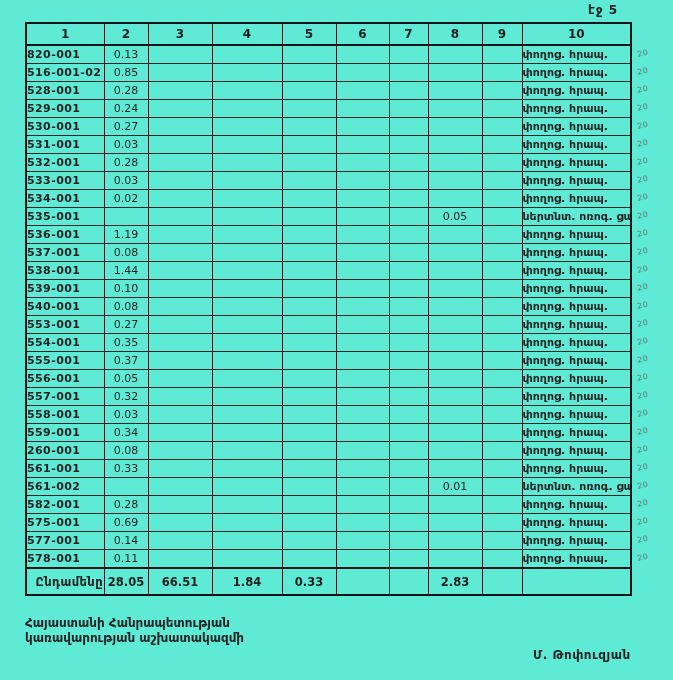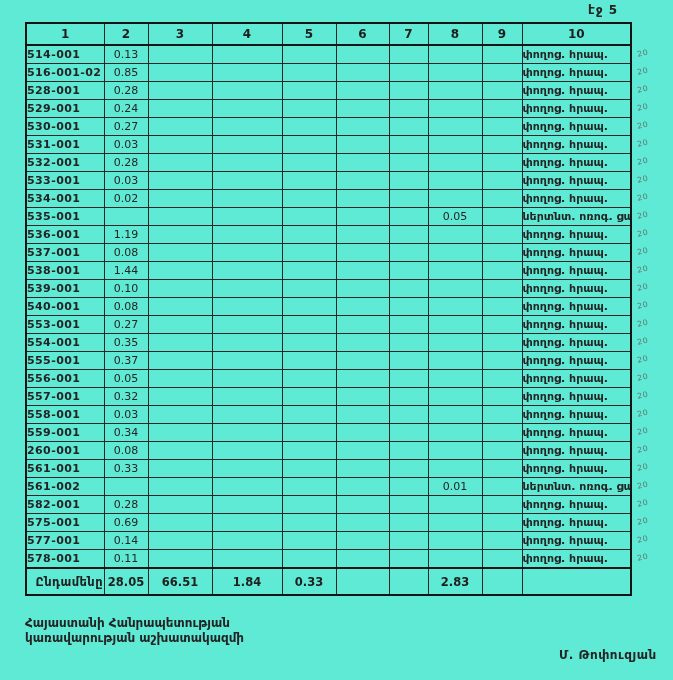--- a/index.html
+++ b/index.html
@@ -52,21 +52,21 @@
     transform: rotate(-12deg) scaleY(0.95);
     letter-spacing: 0.5px;
   }
 
   .footer-block {
     position: absolute; left: 25px; top: 616px;
     font-size: 12px; font-weight: bold; color: #232323;
     line-height: 15px;
   }
   .signature {
-    position: absolute; left: 559px; top: 648px;
+    position: absolute; left: 533px; top: 648px;
     font-size: 12px; font-weight: bold; color: #232323;
     letter-spacing: 0.5px;
   }
 </style>
 </head>
 <body>
 
 <div class="sheet">
 
   <div class="page-label">էջ 5</div>
@@ -93,21 +93,21 @@
           <th>5</th>
           <th>6</th>
           <th>7</th>
           <th>8</th>
           <th>9</th>
           <th>10</th>
         </tr>
     </thead>
     <tbody>
         <tr>
-          <td class="c1">514-001</td>
+          <td class="c1">820-001</td>
           <td class="c2">0.13</td>
           <td class="c3"></td>
           <td class="c4"></td>
           <td class="c5"></td>
           <td class="c6"></td>
           <td class="c7"></td>
           <td class="c8"></td>
           <td class="c9"></td>
           <td class="c10">փողոց. հրապ.</td>
         </tr>

